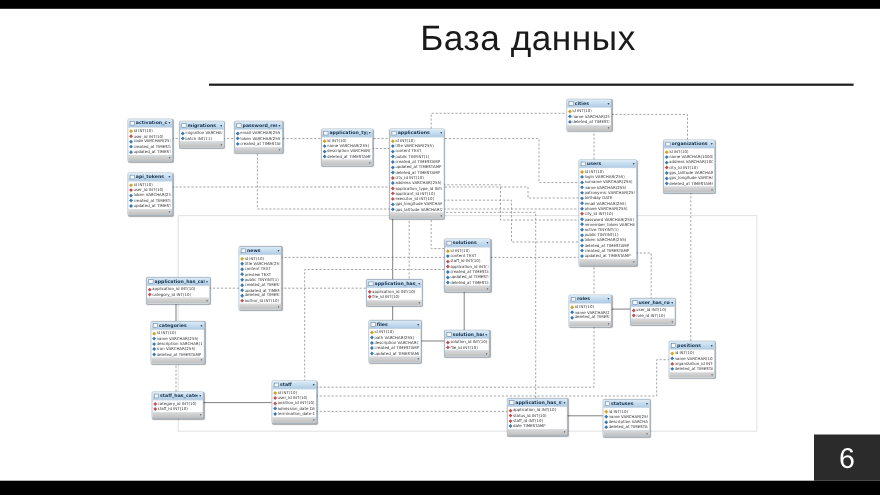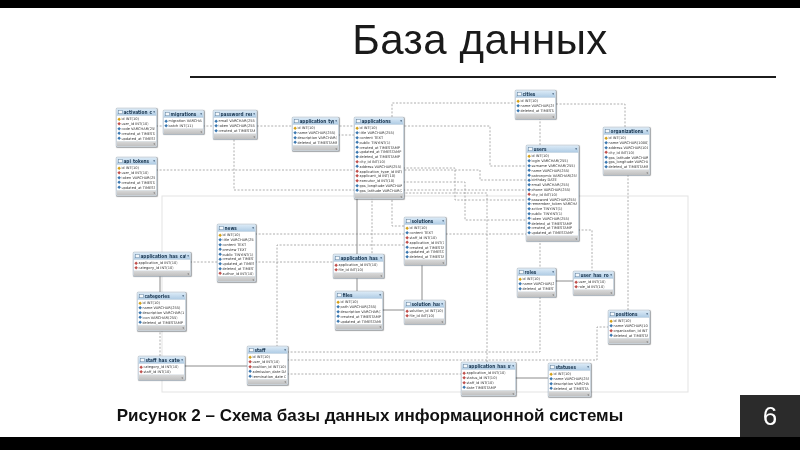--- a/index.html
+++ b/index.html
@@ -7,21 +7,21 @@
         font-family:"Liberation Sans", sans-serif;}
   #top-bar{position:absolute;left:0;top:0;width:800px;height:8px;background:#000;}
   #bottom-bar{position:absolute;left:0;top:437px;width:800px;height:13px;background:#000;}
 
   
   #logo{position:absolute;left:25px;top:12px;width:62px;height:70px;}
   #logo .blk{position:absolute;}
 
   
   #title{position:absolute;left:180px;top:16px;width:600px;text-align:center;
-         font-size:42px;color:#1a1a1a;letter-spacing:.5px;}
+         font-size:32px;color:#1a1a1a;letter-spacing:.5px;}
   #title-rule{position:absolute;left:190px;top:76px;width:586px;height:2px;background:#1c1c1c;}
 
   
   #caption{position:absolute;left:0;top:406px;width:740px;text-align:center;
            font-size:17px;font-weight:bold;color:#111;}
   #page-num-box{position:absolute;left:740px;top:395px;width:60px;height:42px;background:#2b2b2b;
                 color:#fff;display:flex;align-items:center;justify-content:center;font-size:26px;}
 
   
   #diagram{position:absolute;left:0;top:0;width:800px;height:450px;}
@@ -778,18 +778,17 @@
             <div class="frow">
               <span class="mark" style="background: rgb(59, 120, 176);"></span>
               <span class="ftext">deleted_at TIMESTAMP</span>
             </div>
           </div>
           <div class="ftr">▾</div>
         </div>
       </div>
   </div>
 
-  <div id="caption">Рисунок 2 – Схема базы данных информационной системы</div>
   <div id="page-num-box">
     <span>6</span>
   </div>
   <div id="bottom-bar"></div>
 </div>
 
 </body></html>

